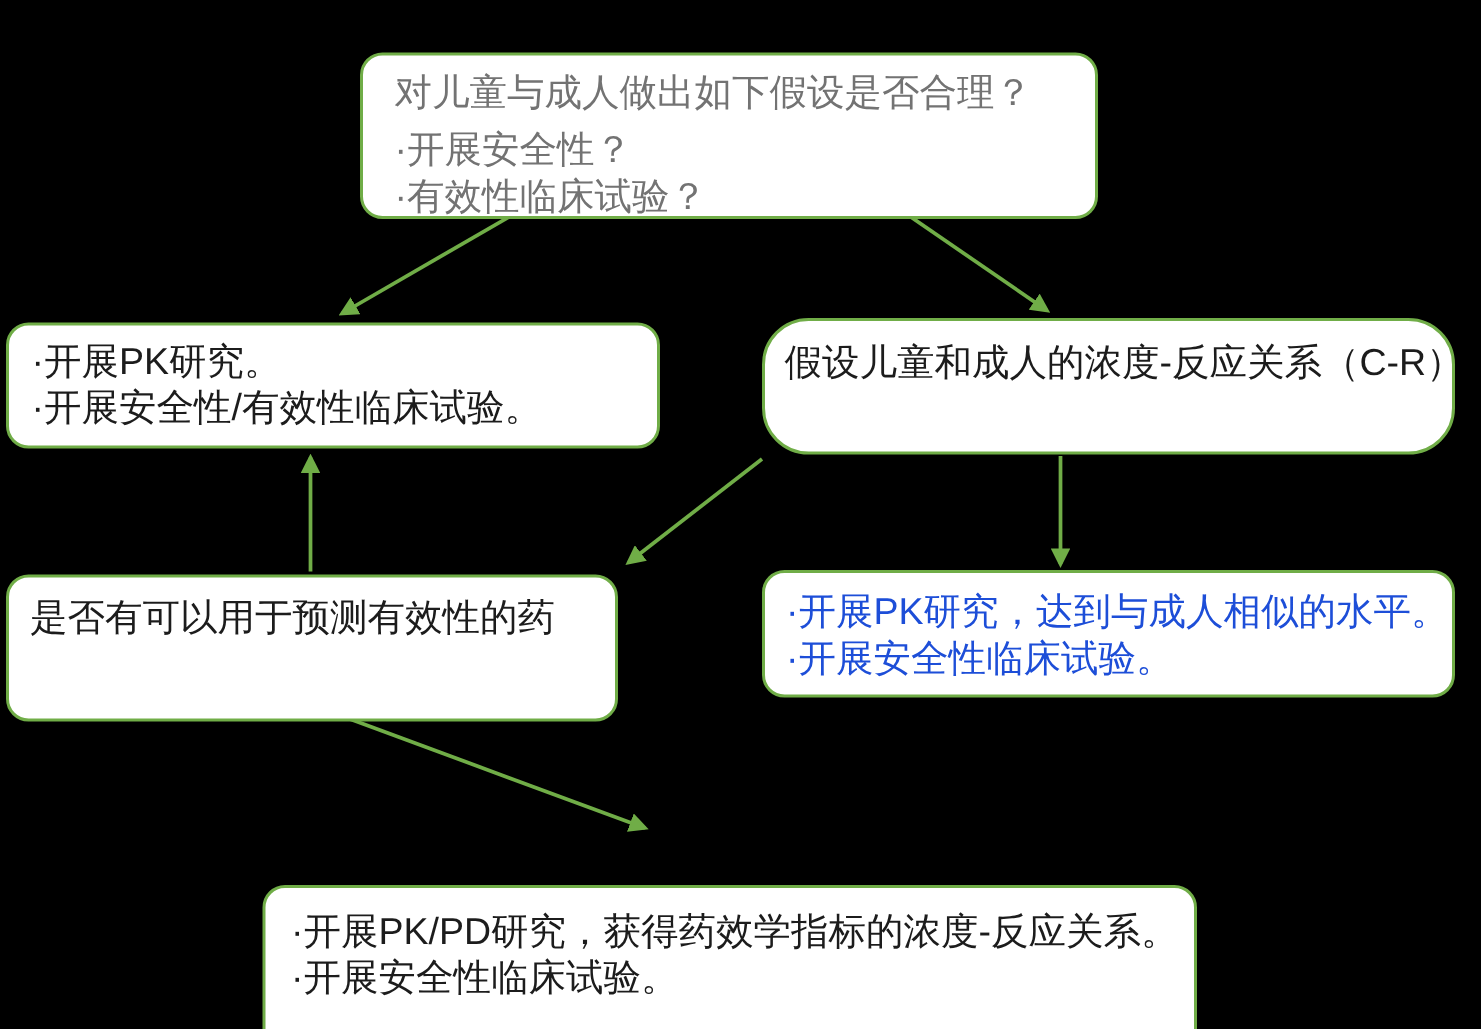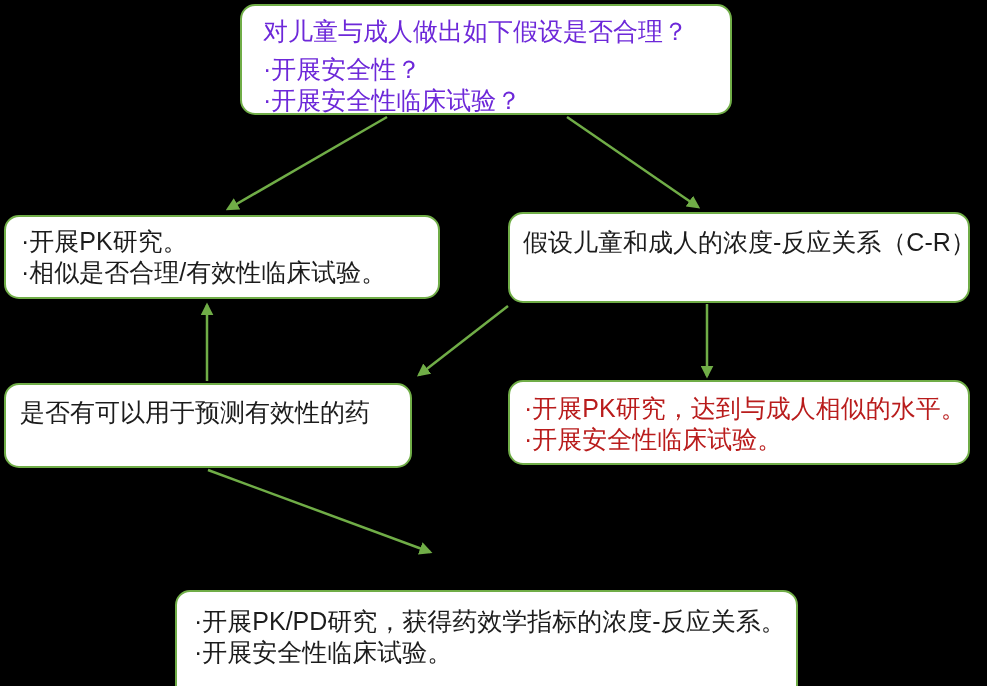--- a/index.html
+++ b/index.html
@@ -25,21 +25,21 @@
     font-size:25px;
     line-height:31px;
     white-space:nowrap;
     overflow:hidden;
   }
   .ln { display:block; }
   .mt { margin-top:7px; }
   #b1 { left:240px; top:4px;   width:492px; height:111px; padding:10px 16px 0 21px; }
   #b2 { left:4px;   top:215px; width:436px; height:84px;  padding:9px 30px 0 15px; }
   #b3 { left:508px; top:212px; width:462px; height:91px;  padding:13px 12px 0 13px; }
-  #b4 { left:4px;   top:383px; width:408px; height:85px;  padding:12px 14px 0 14px; }
+  #b4 { left:4px;   top:383px; width:408px; height:98px;  padding:12px 14px 0 14px; }
   #b5 { left:508px; top:380px; width:462px; height:85px;  padding:11px 12px 0 14px; }
   #b6 { left:175px; top:590px; width:623px; height:123px; padding:14px 20px 0 17px; }
 </style>
 </head>
 <body>
 
 <div class="canvas" style="background: rgb(0, 0, 0);">
 
   <svg class="arrows" viewBox="0 0 987 686">
     <defs>
@@ -48,40 +48,40 @@
       </marker>
     </defs>
     <line x1="387" y1="117" x2="228" y2="209" stroke="#70AD47" stroke-width="2.5" marker-end="url(#ah)"></line>
     <line x1="567" y1="117" x2="698" y2="207" stroke="#70AD47" stroke-width="2.5" marker-end="url(#ah)"></line>
     <line x1="207" y1="381" x2="207" y2="305" stroke="#70AD47" stroke-width="2.5" marker-end="url(#ah)"></line>
     <line x1="508" y1="306" x2="419" y2="375" stroke="#70AD47" stroke-width="2.5" marker-end="url(#ah)"></line>
     <line x1="707" y1="304" x2="707" y2="376" stroke="#70AD47" stroke-width="2.5" marker-end="url(#ah)"></line>
     <line x1="208" y1="470" x2="430" y2="552" stroke="#70AD47" stroke-width="2.5" marker-end="url(#ah)"></line>
   </svg>
 
-  <div class="node" id="b1" style="background: rgb(255, 255, 255); border-color: rgb(112, 173, 71); color: #6d28d9;">
+  <div class="node" id="b1" style="background: rgb(255, 255, 255); border-color: rgb(112, 173, 71); color: #737373; margin-top: 31px;">
     <span class="ln">对儿童与成人做出如下假设是否合理？</span>
     <span class="ln mt">·开展安全性？</span>
-    <span class="ln">·开展安全性临床试验？</span>
+    <span class="ln">·有效性临床试验？</span>
   </div>
 
   <div class="node" id="b2" style="background: rgb(255, 255, 255); border-color: rgb(112, 173, 71); color: rgb(28, 28, 28);">
     <span class="ln">·开展PK研究。</span>
-    <span class="ln">·相似是否合理/有效性临床试验。</span>
+    <span class="ln">·开展安全性/有效性临床试验。</span>
   </div>
 
-  <div class="node" id="b3" style="background: rgb(255, 255, 255); border-color: rgb(112, 173, 71); color: rgb(28, 28, 28);">
+  <div class="node" id="b3" style="background: rgb(255, 255, 255); border-color: rgb(112, 173, 71); color: rgb(28, 28, 28); border-radius: 31px;">
     <span class="ln">假设儿童和成人的浓度-反应关系（C-R）</span>
   </div>
 
   <div class="node" id="b4" style="background: rgb(255, 255, 255); border-color: rgb(112, 173, 71); color: rgb(28, 28, 28);">
     <span class="ln">是否有可以用于预测有效性的药</span>
   </div>
 
-  <div class="node" id="b5" style="background: rgb(255, 255, 255); border-color: rgb(112, 173, 71); color: #b91c1c;">
+  <div class="node" id="b5" style="background: rgb(255, 255, 255); border-color: rgb(112, 173, 71); color: #1d4ed8;">
     <span class="ln">·开展PK研究，达到与成人相似的水平。</span>
     <span class="ln">·开展安全性临床试验。</span>
   </div>
 
   <div class="node" id="b6" style="background: rgb(255, 255, 255); border-color: rgb(112, 173, 71); color: rgb(28, 28, 28);">
     <span class="ln">·开展PK/PD研究，获得药效学指标的浓度-反应关系。</span>
     <span class="ln">·开展安全性临床试验。</span>
   </div>
 
 </div>

